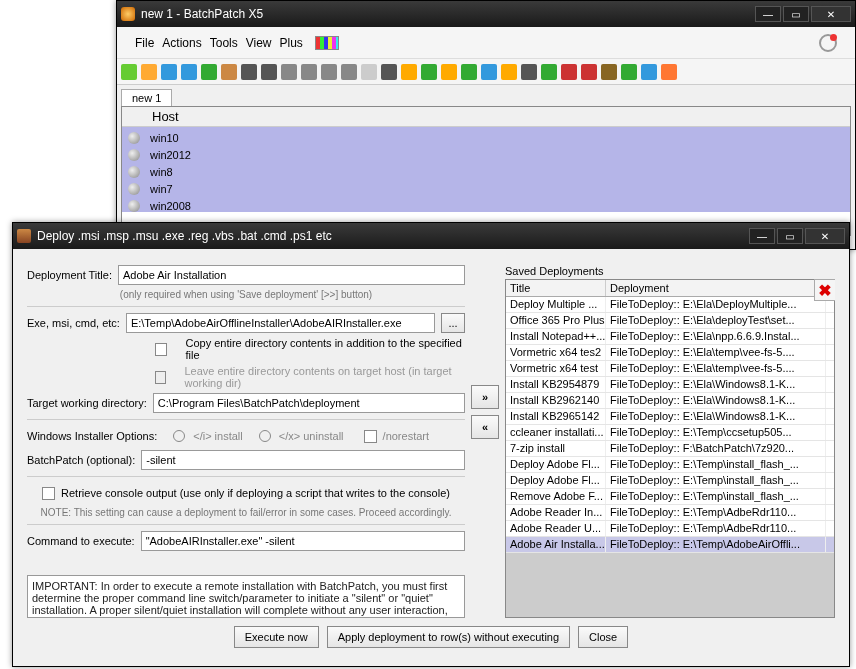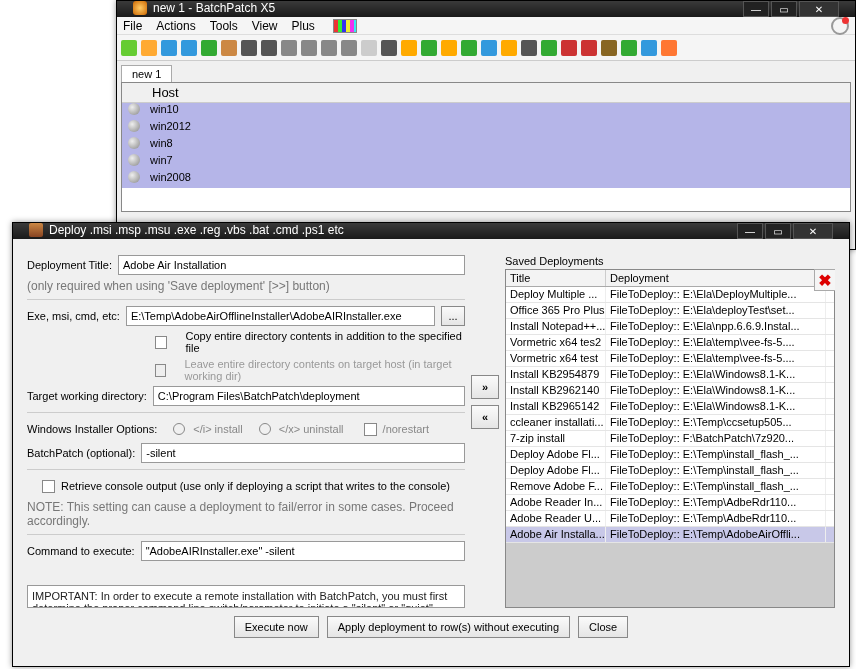--- a/index.html
+++ b/index.html
@@ -1,46 +1,46 @@
 <!DOCTYPE html>
 <html><head>
 <meta charset="utf-8">
 <style>
 *{box-sizing:border-box;margin:0;padding:0;font-family:"Segoe UI",Tahoma,sans-serif;font-size:11px}
 body{background:#fff;width:856px;height:669px;position:relative;overflow:hidden}
 .window{position:absolute;border:1px solid #000;background:#f0f0f0;box-shadow:0 0 6px rgba(0,0,0,.4)}
-.titlebar{height:16px;display:flex;align-items:flex-start;padding:0 16px;color:#fff}
+.titlebar{height:26px;display:flex;align-items:center;padding:0 4px;color:#fff}
 .titlebar.dark{background:linear-gradient(#3a3a3a,#1a1a1a)}
 .titlebar .ticon{width:14px;height:14px;margin-right:6px}
 .titlebar .ttxt{flex:1;font-size:12px}
 .tbtns{display:flex;gap:2px}
 .tbtn{width:26px;height:16px;background:#222;border:1px solid #555;color:#fff;display:flex;align-items:center;justify-content:center;font-size:10px}
 .tbtn.close{width:40px;background:#333}
 .w1{left:116px;top:0;width:740px;height:250px}
-.menubar{background:#f5f5f5;height:18px;display:flex;align-items:center;padding:0 6px;gap:14px;border-bottom:1px solid #ddd}
+.menubar{background:#f5f5f5;height:32px;display:flex;align-items:center;padding:0 18px;gap:8px;border-bottom:1px solid #ddd}
 .menubar span{font-size:12px}
 .colorico{width:24px;height:14px;margin-left:4px;background:linear-gradient(90deg,#e33 0 4px,#3e3 4px 8px,#33e 8px 12px,#ee3 12px 16px,#e3e 16px 20px,#3ee 20px 24px);border:1px solid #888}
 .clock{margin-left:auto;width:18px;height:18px;border:2px solid #999;border-radius:50%;position:relative}
 .clock::after{content:"";position:absolute;right:-2px;top:-2px;width:7px;height:7px;background:#e33;border-radius:50%}
 .toolbar{background:#f5f5f5;height:26px;display:flex;align-items:center;padding:0 4px;gap:4px;border-bottom:1px solid #ccc}
 .tico{width:16px;height:16px;display:inline-block}
 .tab{display:inline-block;background:#fff;border:1px solid #aaa;border-bottom:none;padding:2px 10px;margin:4px 0 0 4px;font-size:11px}
 .grid{background:#fff;border:1px solid #888;margin:0 4px 4px 4px;height:130px;overflow:hidden}
 .ghdr{background:#f0f0f0;border-bottom:1px solid #ccc;padding:2px 30px;font-size:13px}
-.grow{display:flex;align-items:flex-start;padding:0 6px;height:17px;background:#b5b5e8}
+.grow{display:flex;align-items:flex-end;padding:0 6px;height:17px;background:#b5b5e8}
 .grow .ball{width:12px;height:12px;border-radius:50%;background:radial-gradient(circle at 35% 35%,#eee,#888);margin-right:10px}
 .w2{left:12px;top:222px;width:838px;height:445px}
 .w2 .body{background:#f0f0f0;padding:16px 14px;height:calc(100% - 26px);display:flex;flex-direction:column}
 .cols{display:flex;gap:6px;flex:1;overflow:hidden}
 .left{flex:1;display:flex;flex-direction:column;gap:4px}
 .right{width:330px;display:flex;flex-direction:column}
 .row{display:flex;align-items:center;gap:6px;min-height:20px}
 .lbl{white-space:nowrap}
 input[type=text]{border:1px solid #999;background:#fff;height:20px;padding:0 4px;flex:1;font-size:11px}
-.hint{color:#777;font-size:12px;text-align:left}
+.hint{color:#777;font-size:10px;text-align:center}
 .btn{border:1px solid #888;background:linear-gradient(#fafafa,#e5e5e5);height:22px;padding:0 10px;font-size:11px}
 .sq{width:24px;height:20px;padding:0}
 .chkrow{display:flex;align-items:center;gap:18px;padding-left:128px}
 .chk{width:13px;height:13px;border:1px solid #888;background:#fff;display:inline-block}
 .radio{width:12px;height:12px;border:1px solid #888;border-radius:50%;display:inline-block;margin:0 2px 0 10px}
 .opt{color:#888}
 .notes{border:1px solid #999;background:#fff;flex:1;padding:4px;overflow:auto;font-size:11px;color:#222;margin-top:20px}
 .midbtns{display:flex;flex-direction:column;gap:6px;justify-content:flex-start;padding-top:120px}
 .midbtns .btn{width:28px;height:24px;padding:0;font-weight:bold}
 .svhdr{font-size:11px;margin-bottom:2px}

